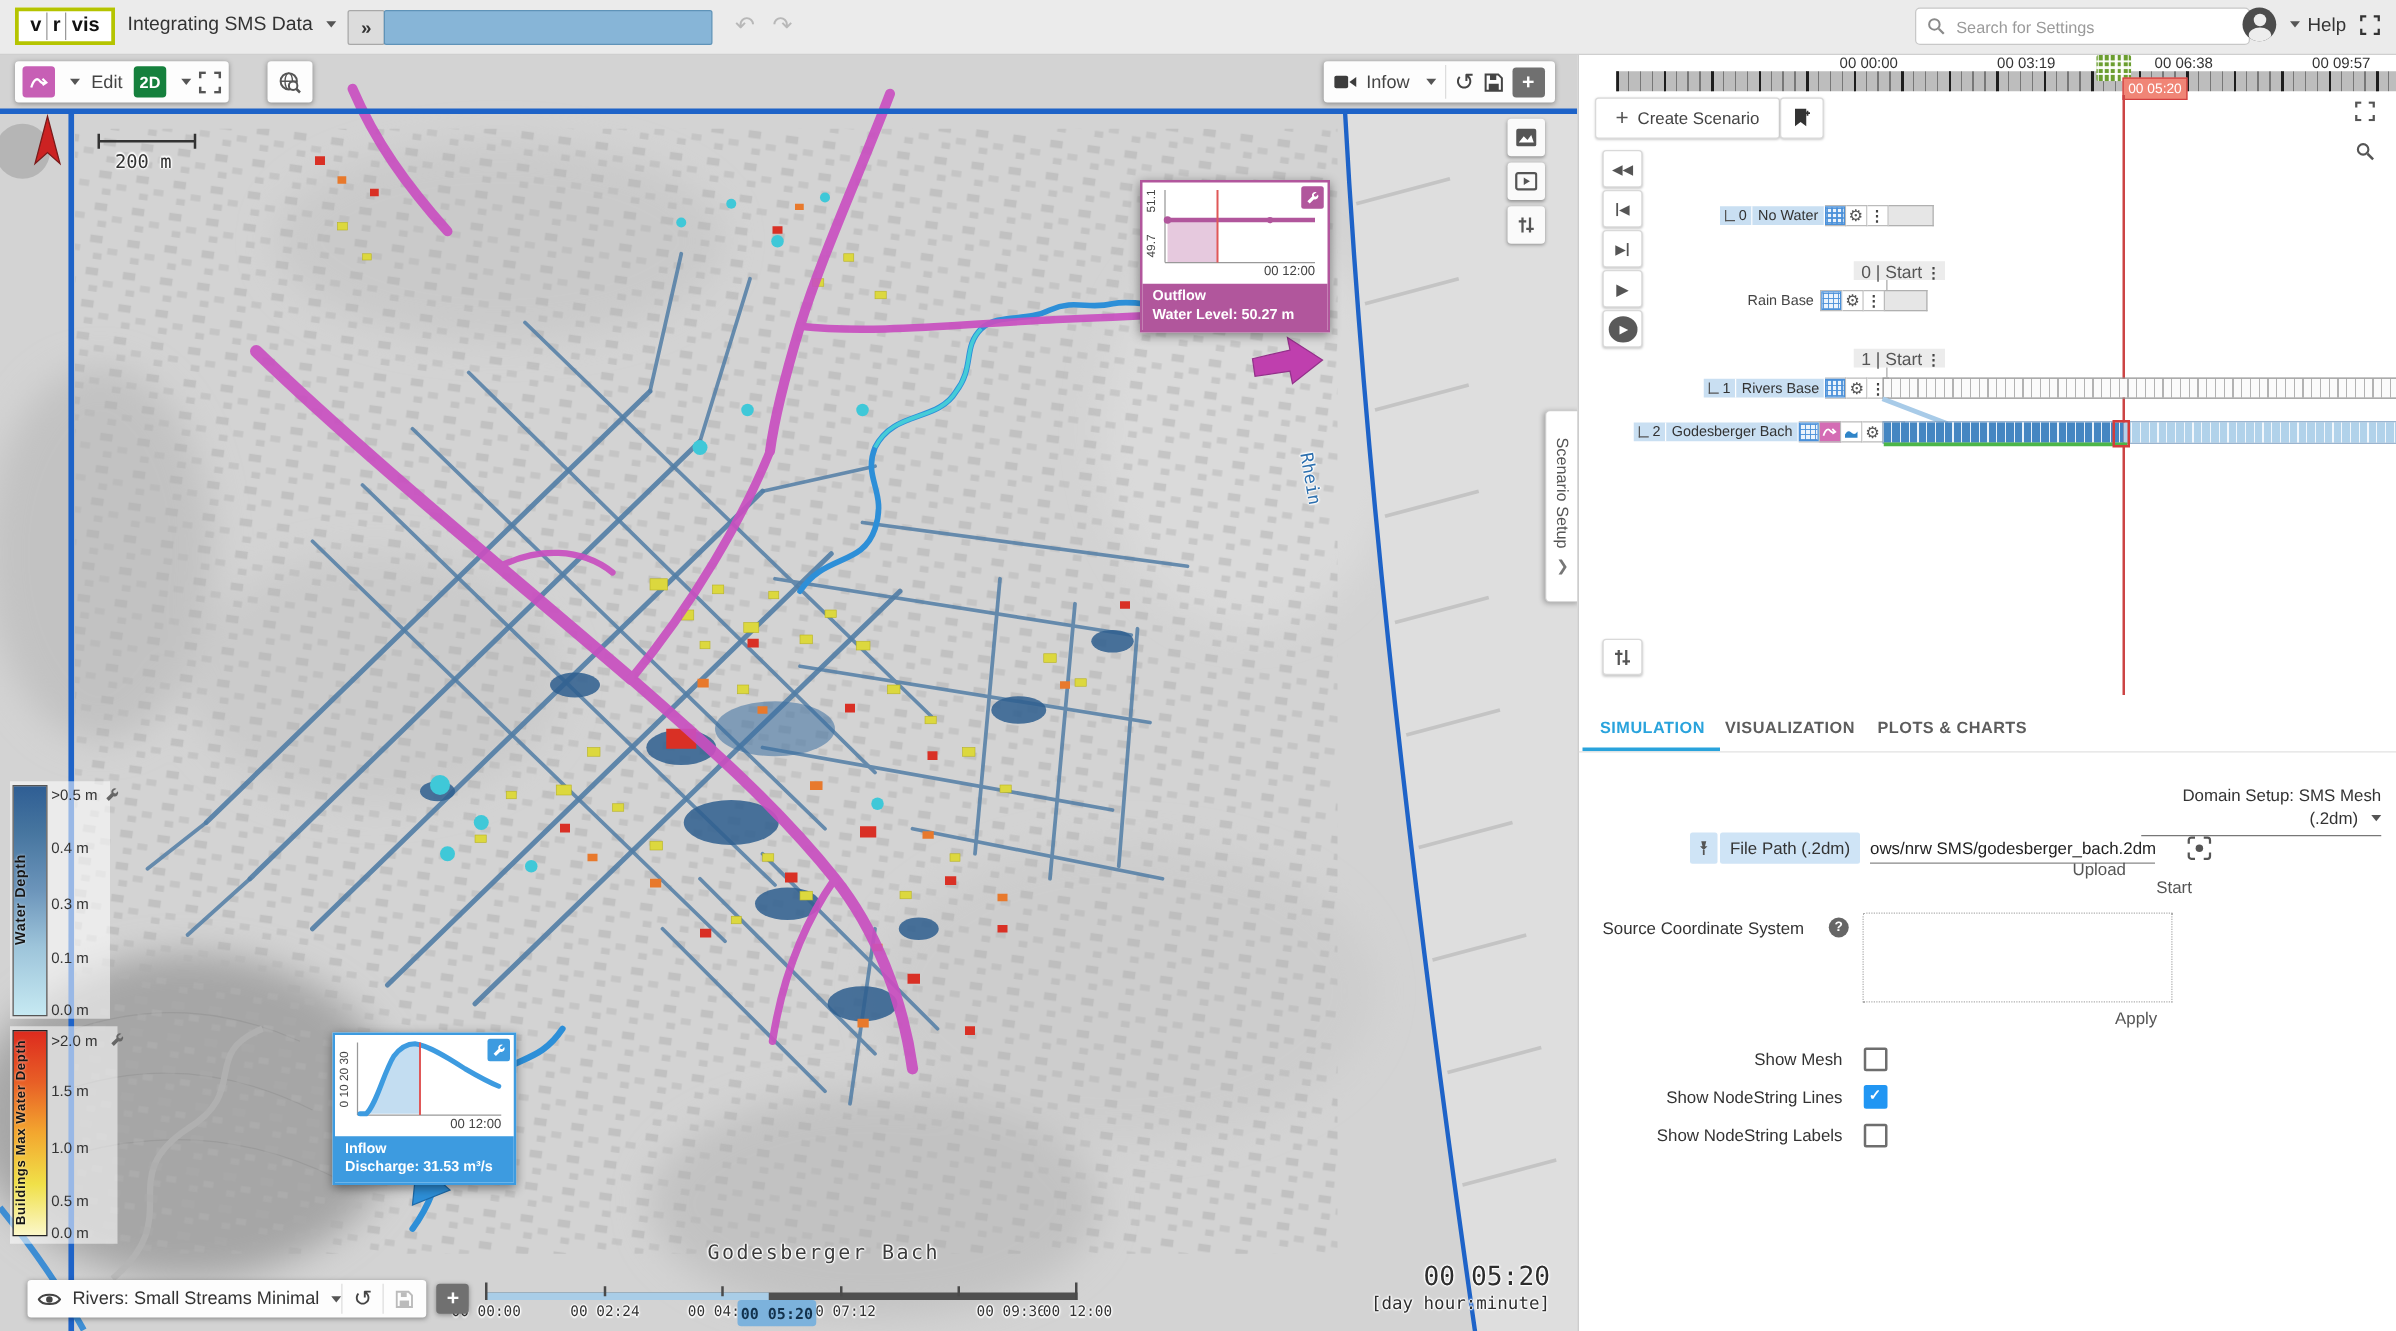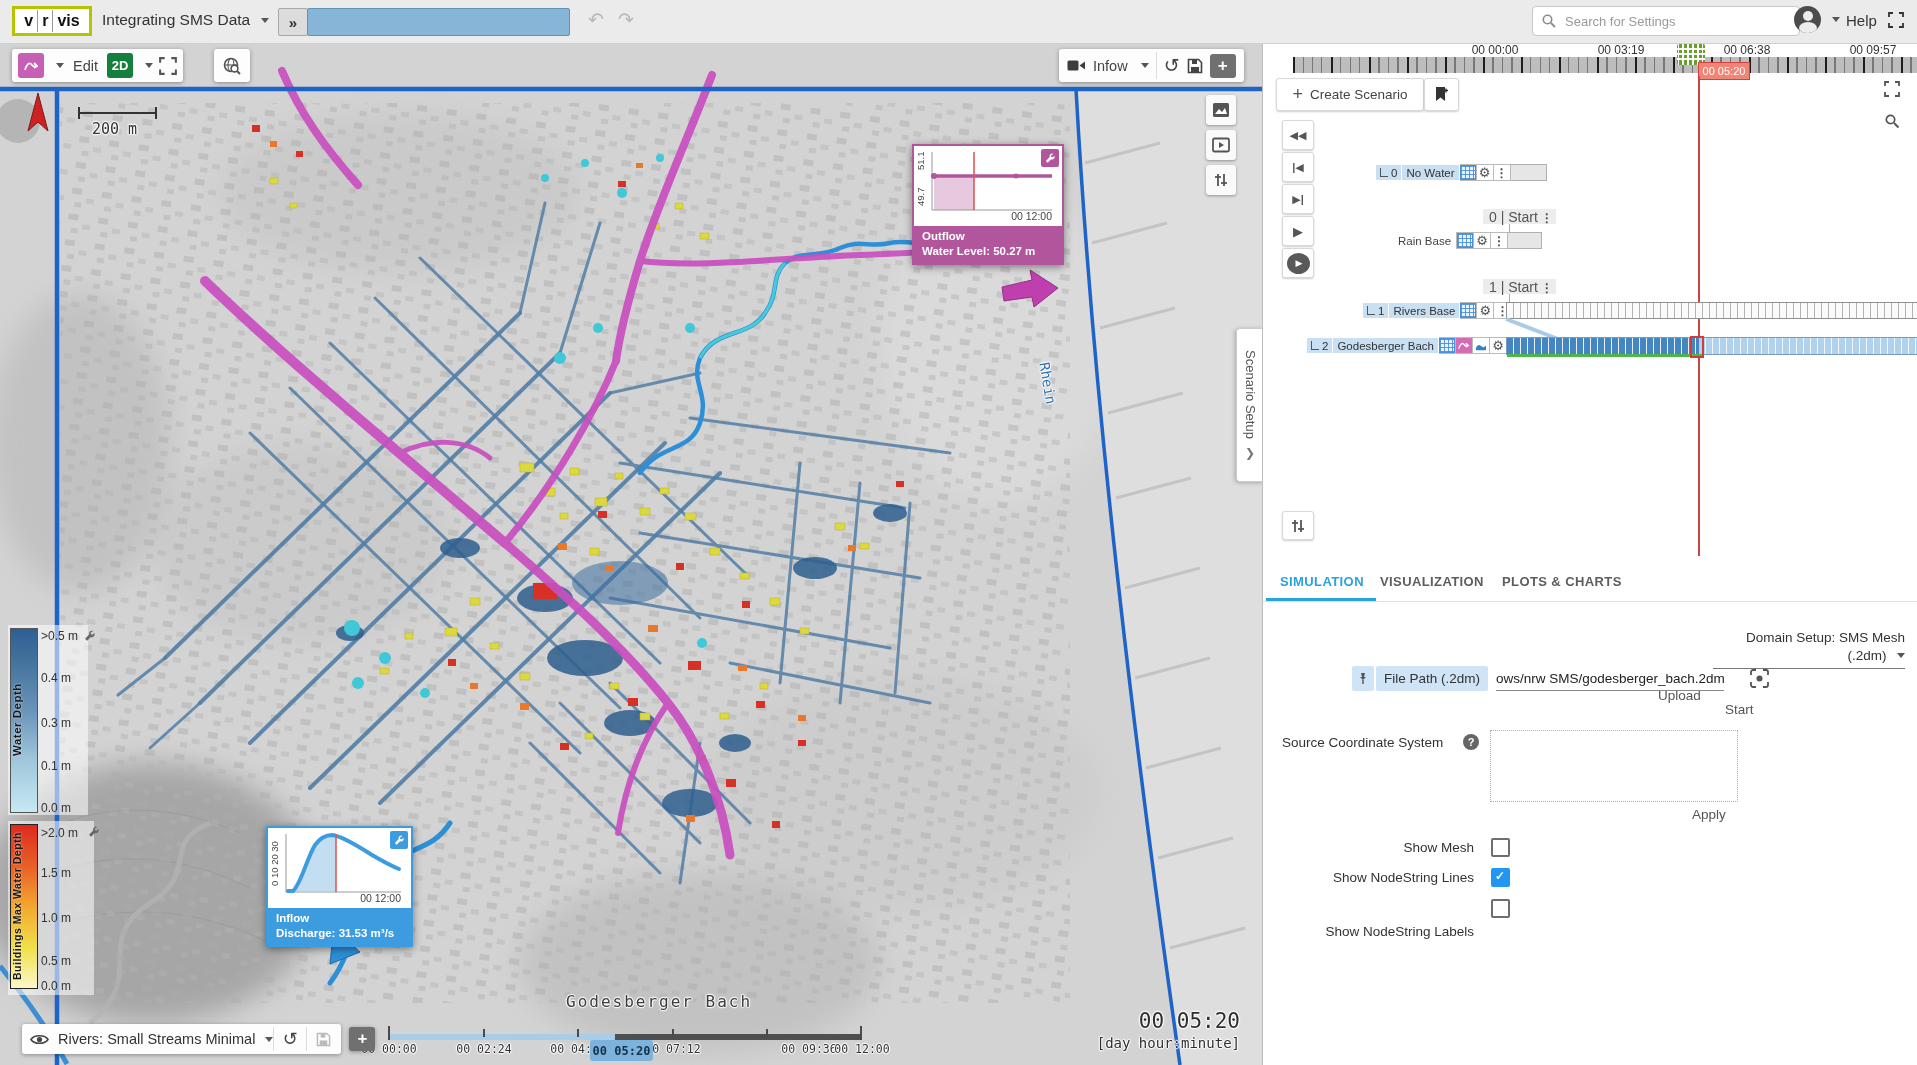--- a/index.html
+++ b/index.html
@@ -770,17 +770,17 @@
 
     <span class="form-label abs" style="left:19px;top:692px;">Source Coordinate System</span>
     <div class="qmark" style="left:200px;top:691px;">?</div>
     <div class="abs" style="left:227px;top:687px;width:246px;height:70px;border:1px dotted #b0b0b0;background:#fff;"></div>
     <span class="link-label abs" style="left:429px;top:764px;">Apply</span>
 
     <span class="chk-label" style="top:797px;">Show Mesh</span>
     <div class="checkbox" style="left:228px;top:795px;"></div>
     <span class="chk-label" style="top:827px;">Show NodeString Lines</span>
     <div class="checkbox checked" style="left:228px;top:825px;"></div>
-    <span class="chk-label" style="top:858px;margin-top:23px;">Show NodeString Labels</span>
+    <span class="chk-label" style="top:858px;">Show NodeString Labels</span>
     <div class="checkbox" style="left:228px;top:856px;"></div>
   </div>
 
 </div>
 
 </body></html>

